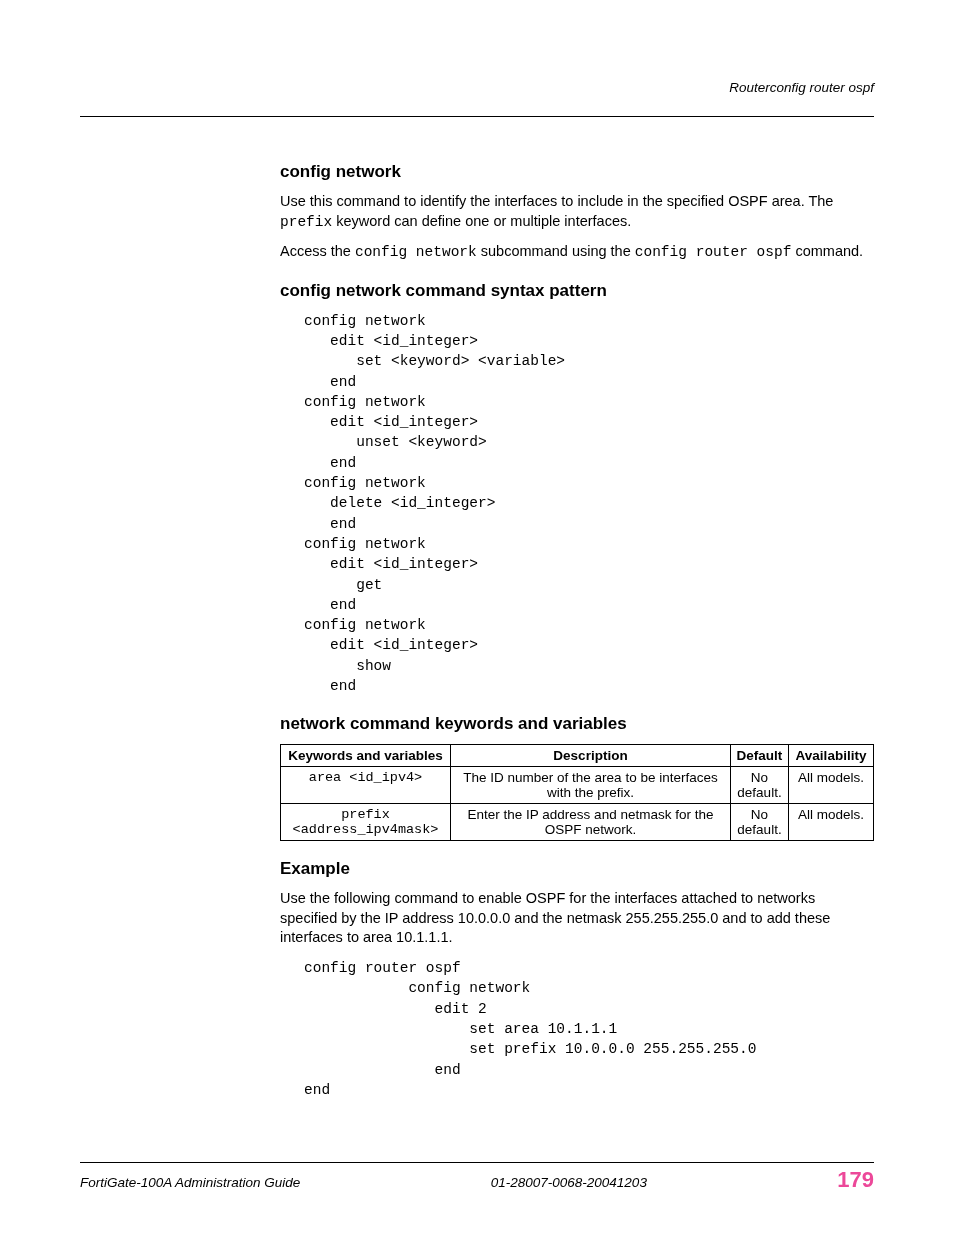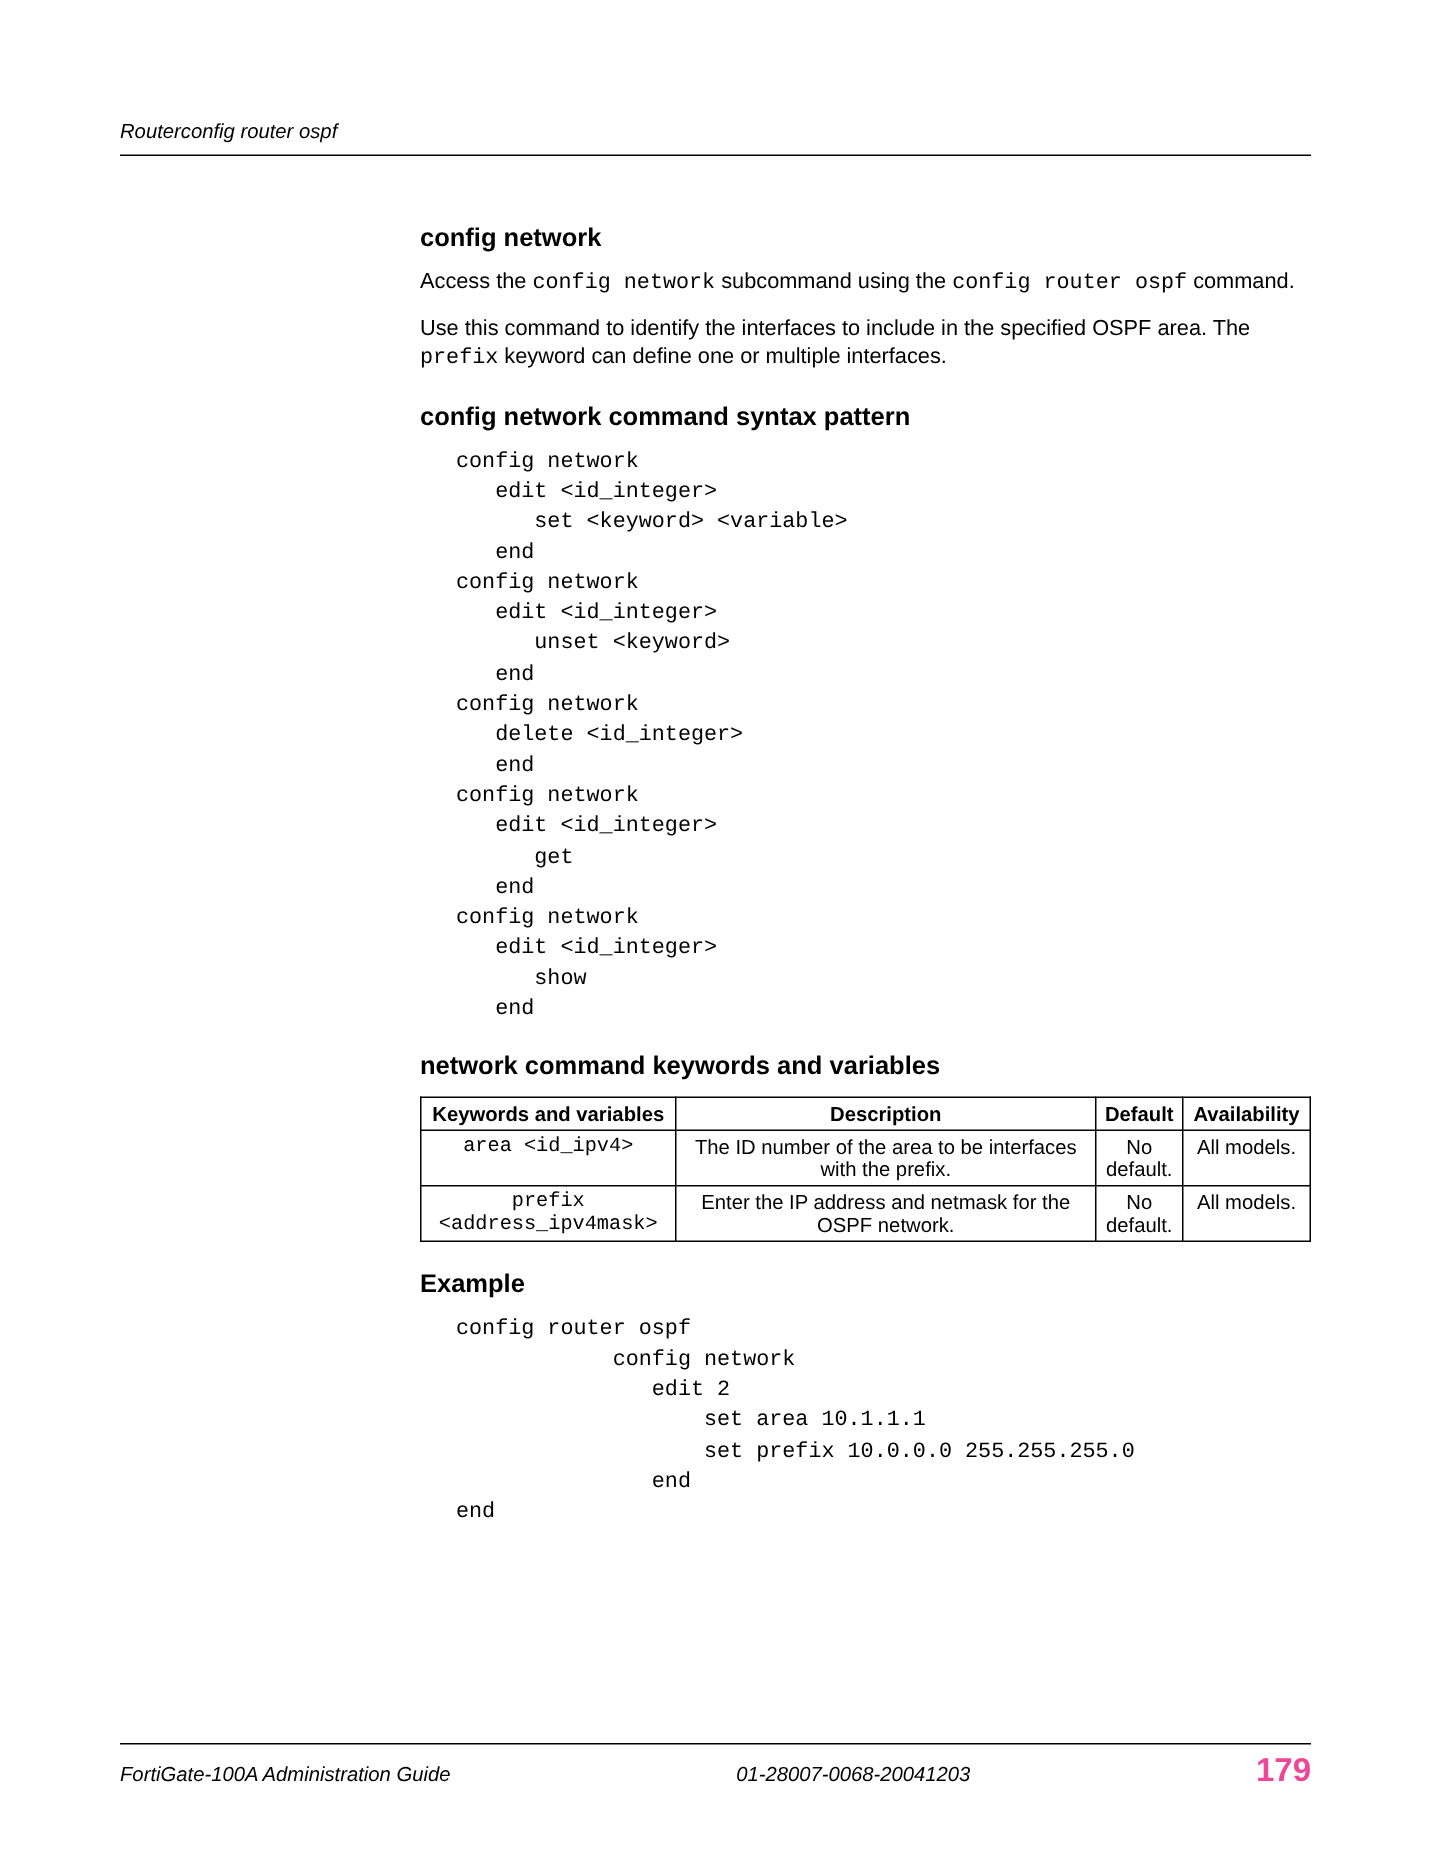--- a/index.html
+++ b/index.html
@@ -13,25 +13,25 @@
   }
   .page {
     position: absolute;
     top: 80px;
     left: 80px;
     right: 80px;
     bottom: 60px;
   }
   .header-row {
     display: flex;
-    justify-content: flex-start;
+    justify-content: flex-end;
     font-style: italic;
     font-size: 13.5px;
     border-bottom: 1px solid #000;
-    padding-bottom: 8px;
+    padding-bottom: 21px;
     margin-bottom: 45px;
   }
   .content {
     margin-left: 200px;
   }
   .h2 {
     font-size: 17px;
     font-weight: bold;
     margin-bottom: 10px;
   }
@@ -100,24 +100,24 @@
 
   <div class="header-row">
     <span>Router</span>
     <span>config router ospf</span>
   </div>
 
   <div class="content">
 
     <div class="h2">config network</div>
     <p class="para">
-      <span>Access the </span><span class="mono">config network</span><span> subcommand using the </span><span class="mono">config router ospf</span><span> command.</span>
+      <span>Use this command to identify the interfaces to include in the specified OSPF area. The </span><span class="mono">prefix</span><span> keyword can define one or multiple interfaces.</span>
     </p>
     <p class="para">
-      <span>Use this command to identify the interfaces to include in the specified OSPF area. The </span><span class="mono">prefix</span><span> keyword can define one or multiple interfaces.</span>
+      <span>Access the </span><span class="mono">config network</span><span> subcommand using the </span><span class="mono">config router ospf</span><span> command.</span>
     </p>
 
     <div class="h3">config network command syntax pattern</div>
     <pre class="code">config network
    edit &lt;id_integer&gt;
       set &lt;keyword&gt; &lt;variable&gt;
    end
 config network
    edit &lt;id_integer&gt;
       unset &lt;keyword&gt;
@@ -155,20 +155,21 @@
           <td class="mono" style="white-space:pre;">prefix
 &lt;address_ipv4mask&gt;</td>
           <td>Enter the IP address and netmask for the OSPF network.</td>
           <td>No default.</td>
           <td>All models.</td>
         </tr>
       </tbody>
     </table>
 
     <div class="h3">Example</div>
+    <p class="para">Use the following command to enable OSPF for the interfaces attached to networks specified by the IP address 10.0.0.0 and the netmask 255.255.255.0 and to add these interfaces to area 10.1.1.1.</p>
     <pre class="code">config router ospf
             config network
                edit 2
                    set area 10.1.1.1
                    set prefix 10.0.0.0 255.255.255.0
                end
 end</pre>
 
   </div>
 </div>

